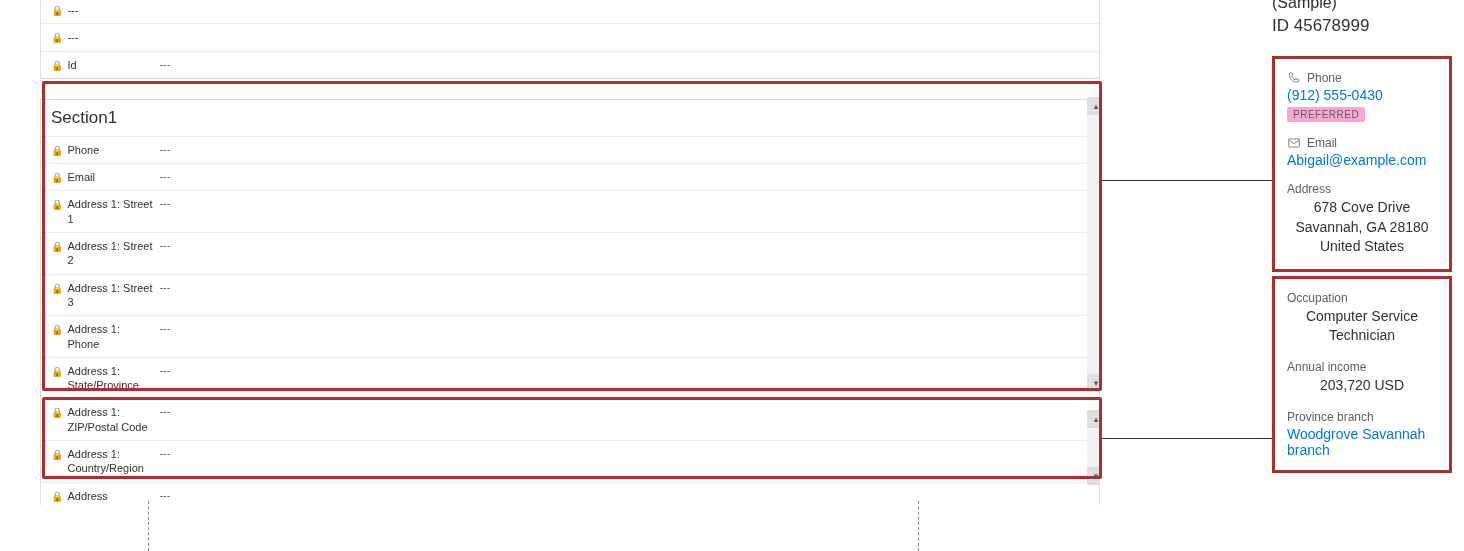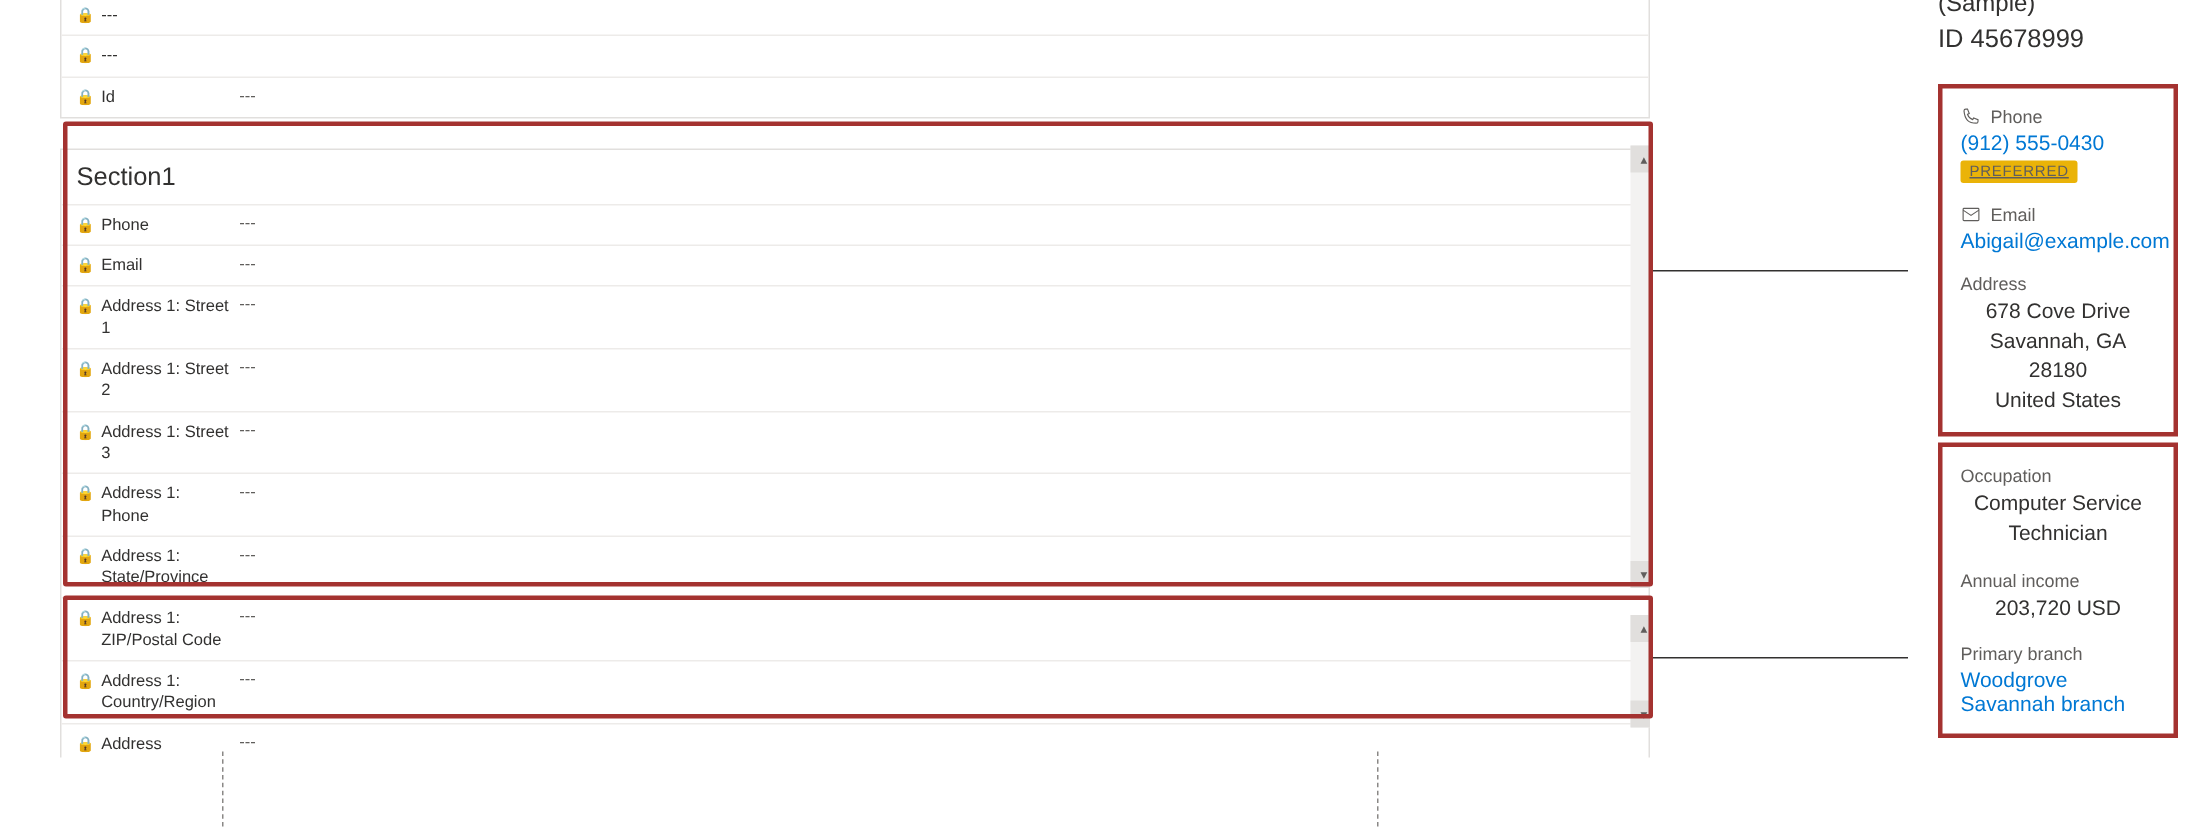--- a/index.html
+++ b/index.html
@@ -97,44 +97,43 @@
   .guide {
     position: absolute;
     border-left: 1px dashed #8a8886;
     height: 50px;
     bottom: 0;
   }
   
   .right-pane {
     position: absolute;
     right: 12px; top: 0;
-    width: 160px;
+    width: 180px;
   }
   .sample-title { font-size: 16px; font-weight: 400; color: #323130; }
   .sample-id { font-size: 17px; margin-top: 4px; }
   .preview-box {
     border: 3px solid #a43230;
     padding: 12px;
     margin-top: 20px;
   }
   .pv-field { margin-bottom: 14px; }
   .pv-label-row { display: flex; align-items: center; gap: 6px; color: #605e5c; font-size: 12px; }
   .pv-link { color: #0078d4; font-size: 14px; margin-top: 2px; }
   .pv-value { color: #323130; font-size: 14px; margin-top: 2px; line-height: 1.4; white-space: pre-line; text-align: center; }
   .pv-sublabel { color: #605e5c; font-size: 12px; }
   .badge {
     display: inline-block;
-    background: #eab308;
+    background: #f9a8d4;
     color: #605e5c;
     font-size: 10px;
     padding: 2px 6px;
     border-radius: 2px;
     margin-top: 4px;
     letter-spacing: 0.5px;
-    text-decoration: underline;
   }
   svg.icon { width: 14px; height: 14px; stroke: #605e5c; fill: none; stroke-width: 1.3; }
 </style>
 </head>
 <body>
 
 <div class="left-pane">
 
   <div class="section-wrap" style="margin-top:-4px">
     <div class="field-row">
@@ -267,17 +266,17 @@
   <div class="preview-box" style="margin-top:4px">
     <div class="pv-field">
       <div class="pv-sublabel">Occupation</div>
       <div class="pv-value">Computer Service Technician</div>
     </div>
     <div class="pv-field">
       <div class="pv-sublabel">Annual income</div>
       <div class="pv-value">203,720 USD</div>
     </div>
     <div class="pv-field" style="margin-bottom:0">
-      <div class="pv-sublabel">Primary branch</div>
+      <div class="pv-sublabel">Province branch</div>
       <div class="pv-link">Woodgrove Savannah branch</div>
     </div>
   </div>
 </div>
 
 </body></html>

